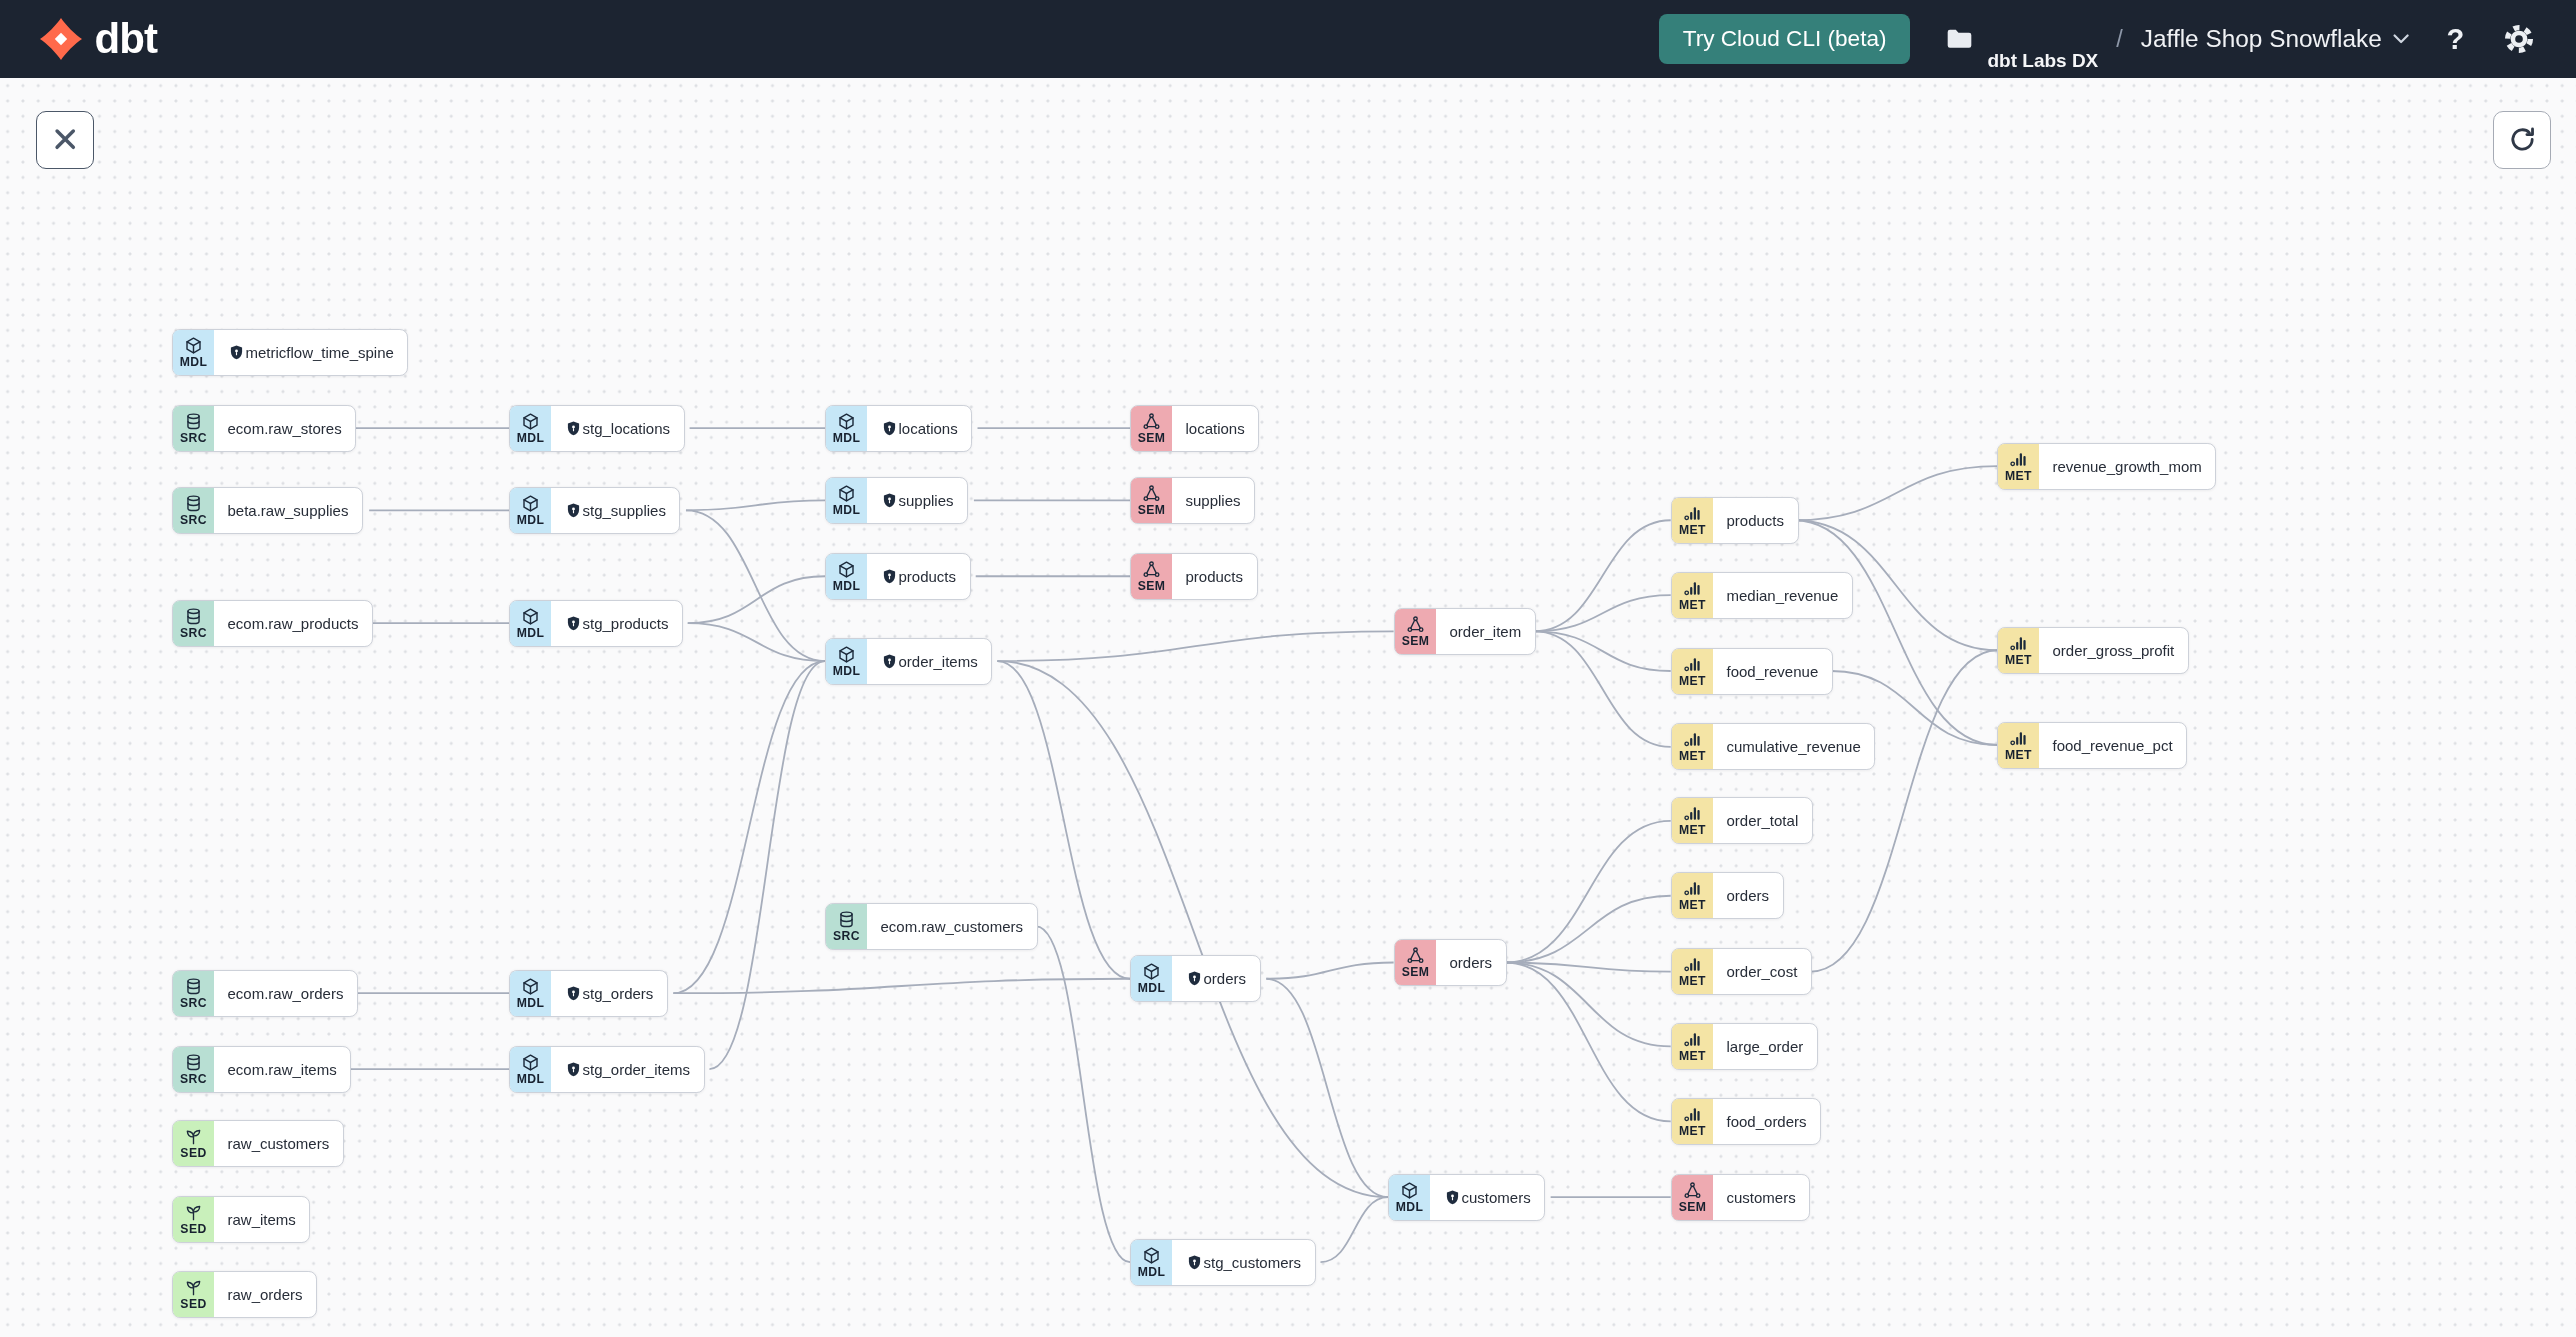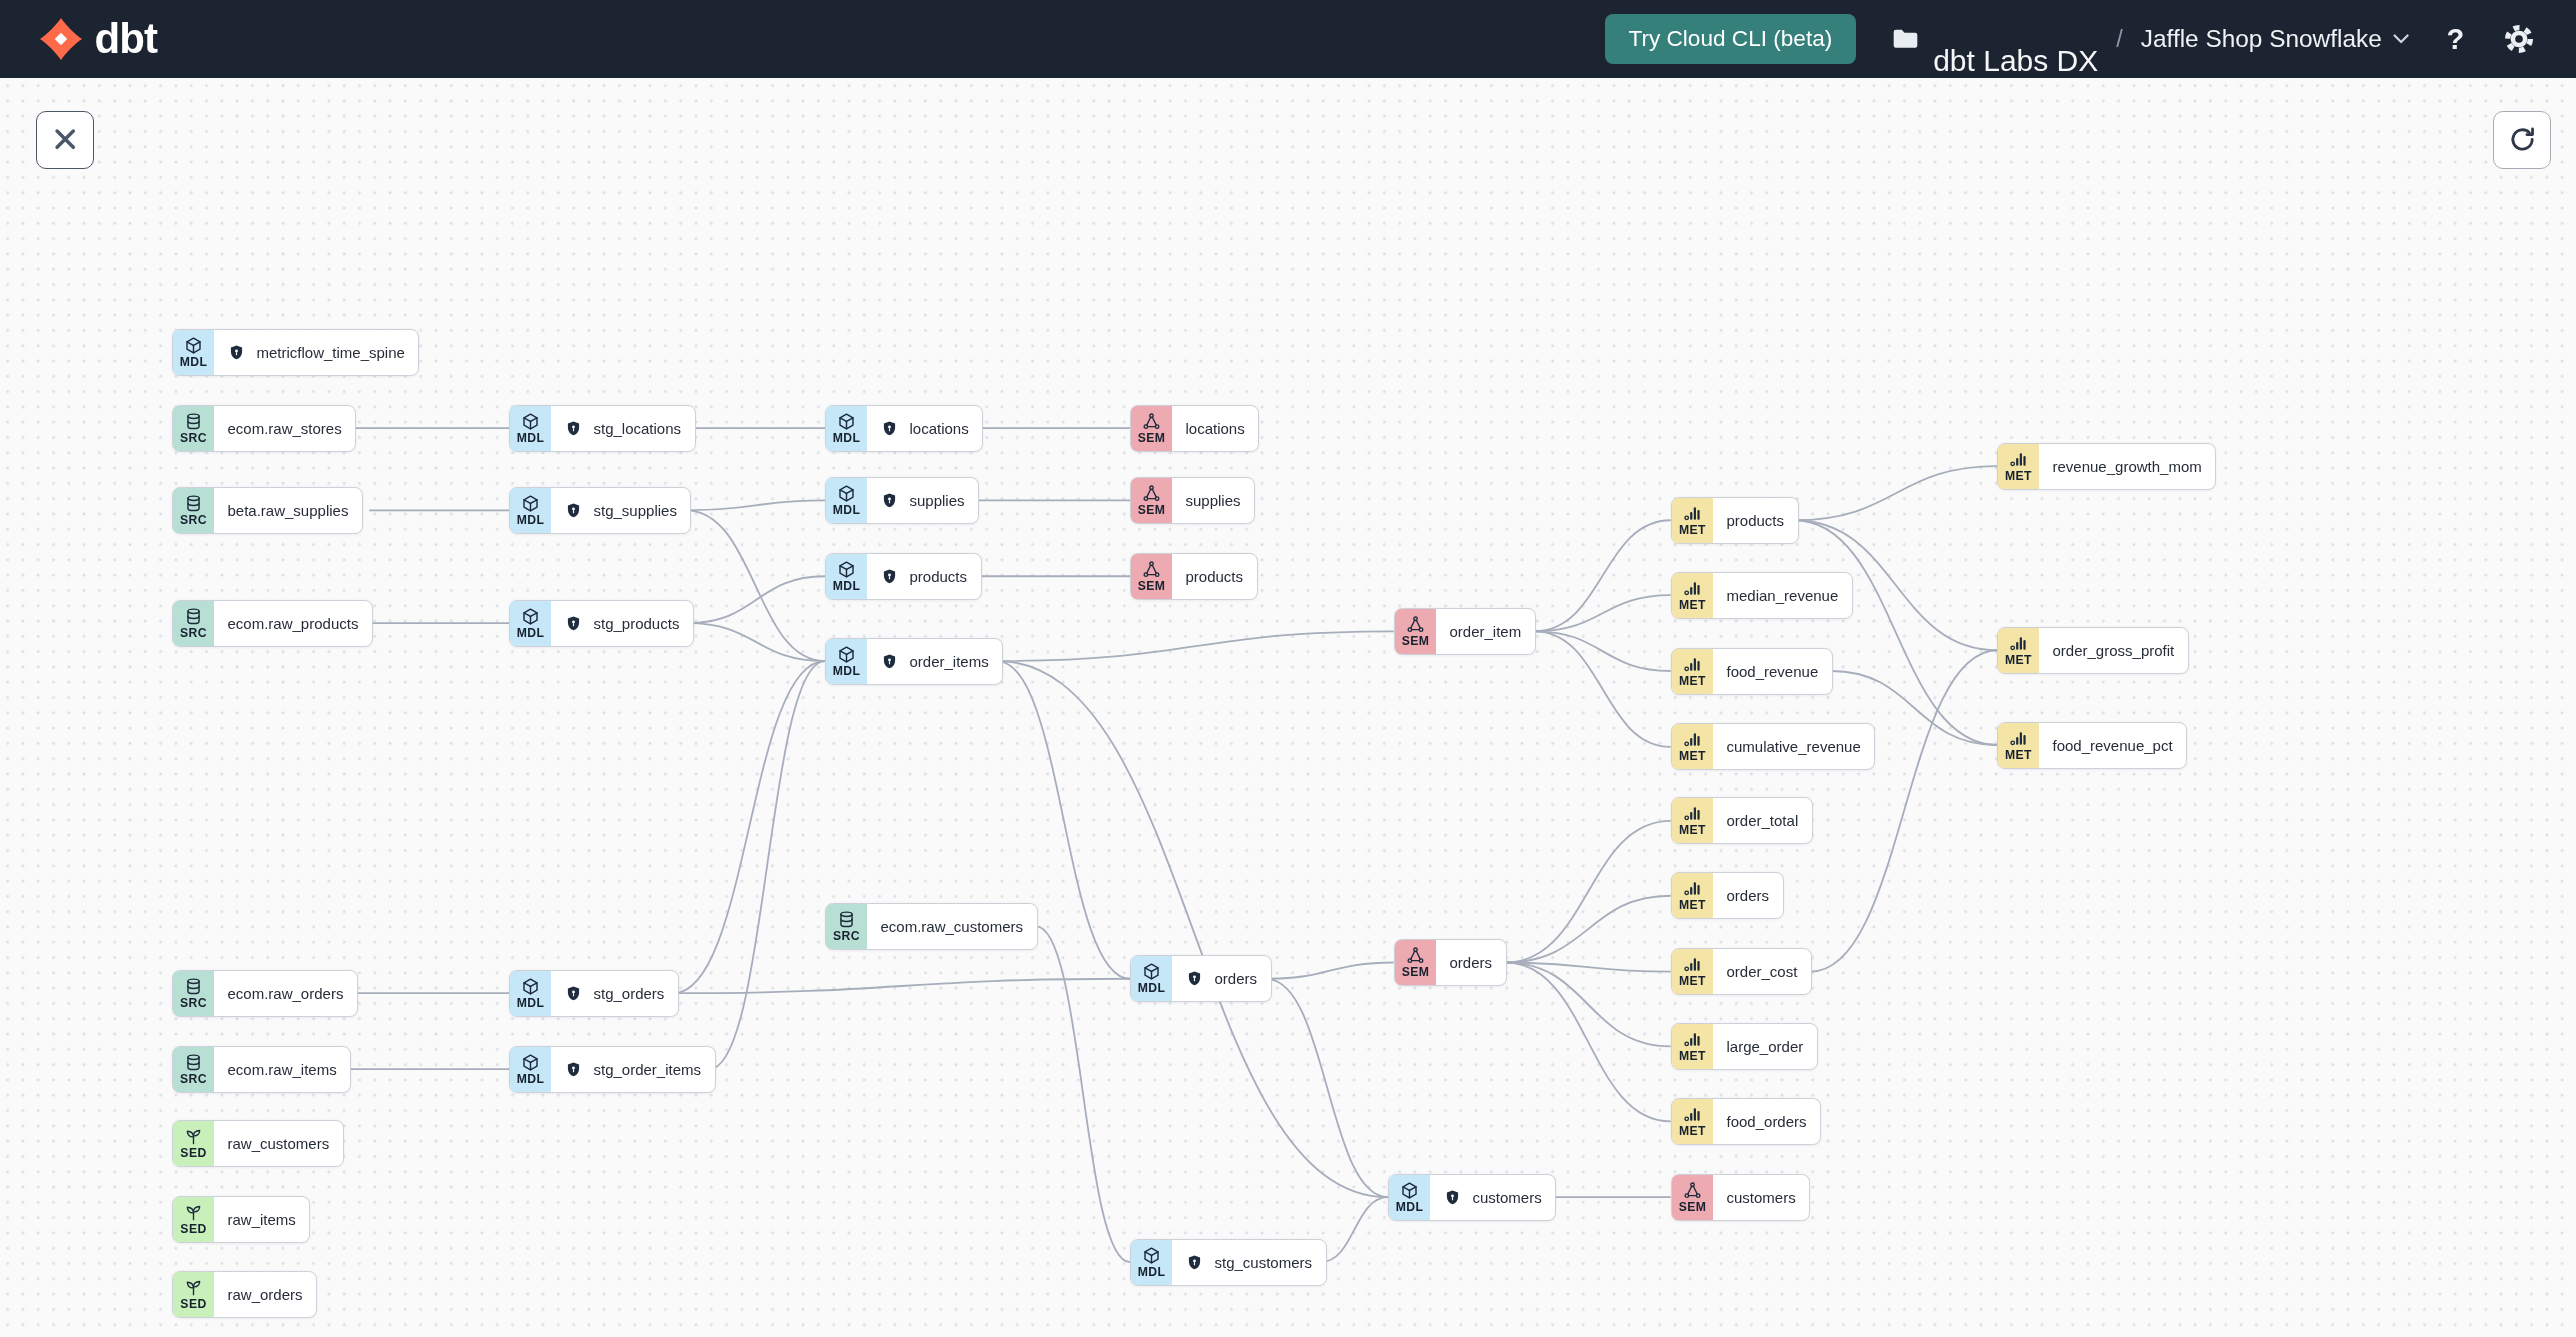--- a/index.html
+++ b/index.html
@@ -9,21 +9,21 @@
   .navbar { position:absolute; top:0; left:0; width:2576px; height:78px; background:#1c2431;
             display:flex; align-items:center; padding:0 40px; z-index:30; }
   .brand { display:flex; align-items:center; gap:12.6px; margin-right:70px; cursor:pointer; }
   .brand-text { color:#ffffff; font-size:42px; font-weight:700; letter-spacing:-0.9px; line-height:1; }
   .menu { display:flex; align-items:center; gap:56px; }
   .menu-item { color:#f2f4f7; font-size:23.5px; font-weight:600; display:flex; align-items:center; gap:9px; cursor:pointer; }
   .nav-right { margin-left:auto; display:flex; align-items:center; gap:36px; }
   .cta { background:#35807a; color:#ffffff; font-size:22.6px; font-weight:500; padding:11.7px 23.5px;
          border-radius:8.1px; border:none; cursor:pointer; white-space:nowrap; }
   .acct { display:flex; align-items:center; gap:14.4px; color:#fff; }
-  .acct-name { font-size:30px; font-weight:400; color:#f5f6f8;margin-top:43px; }
+  .acct-name { font-size:19px; font-weight:700; color:#f5f6f8;margin-top:43px; }
   .acct-sep { font-size:23.5px; color:#8d97a8; margin:0 3.6px; }
   .proj { font-size:24.4px; font-weight:400; color:#f0f2f5; display:flex; align-items:center; gap:10.8px; cursor:pointer; }
   .help-btn { color:#eef1f5; font-size:29px; font-weight:700; cursor:pointer; padding:0 1.8px; }
   .gear-btn { cursor:pointer; display:flex; align-items:center; }
 
   
   .canvas { position:absolute; top:78px; left:0; width:2576px; height:1260px; background:#fafafb;
             background-image:radial-gradient(circle, #dddfe3 1.4px, transparent 1.6px);
             background-size:15.3px 15.3px; }
   #edges { position:absolute; top:0; left:0; z-index:1; }
@@ -49,21 +49,21 @@
                   border-radius:10px; display:flex; align-items:center; justify-content:center; cursor:pointer; }
 
   
   .node { position:absolute; display:inline-flex; align-items:stretch; height:47px; background:#ffffff;
           border:1.4px solid #cdd1d9; border-radius:8.1px; box-shadow:0 0.9px 2.7px rgba(16,24,40,.06);
           cursor:pointer; z-index:2; }
   .badge { width:41px; flex:none; border-radius:6.3px 0 0 6.3px; display:flex; flex-direction:column;
            align-items:center; justify-content:center; gap:0.9px; }
   .badge svg { width:19px; height:19px; display:block; }
   .bt { font-size:12.2px; font-weight:700; color:#17212f; letter-spacing:0.4px; line-height:1; }
-  .nbody { display:flex; align-items:center; gap:12px; padding:0 13.5px; white-space:nowrap; }
+  .nbody { display:flex; align-items:center; gap:1px; padding:0 13.5px; white-space:nowrap; }
   .shield { display:flex; align-items:center; }
   .shield svg { width:17px; height:17px; display:block; }
   .nlabel { font-size:15px; color:#272d38; }
 </style>
 </head>
 <body>
 
 <header class="navbar">
   <div class="brand">
     <span style="display:flex">

